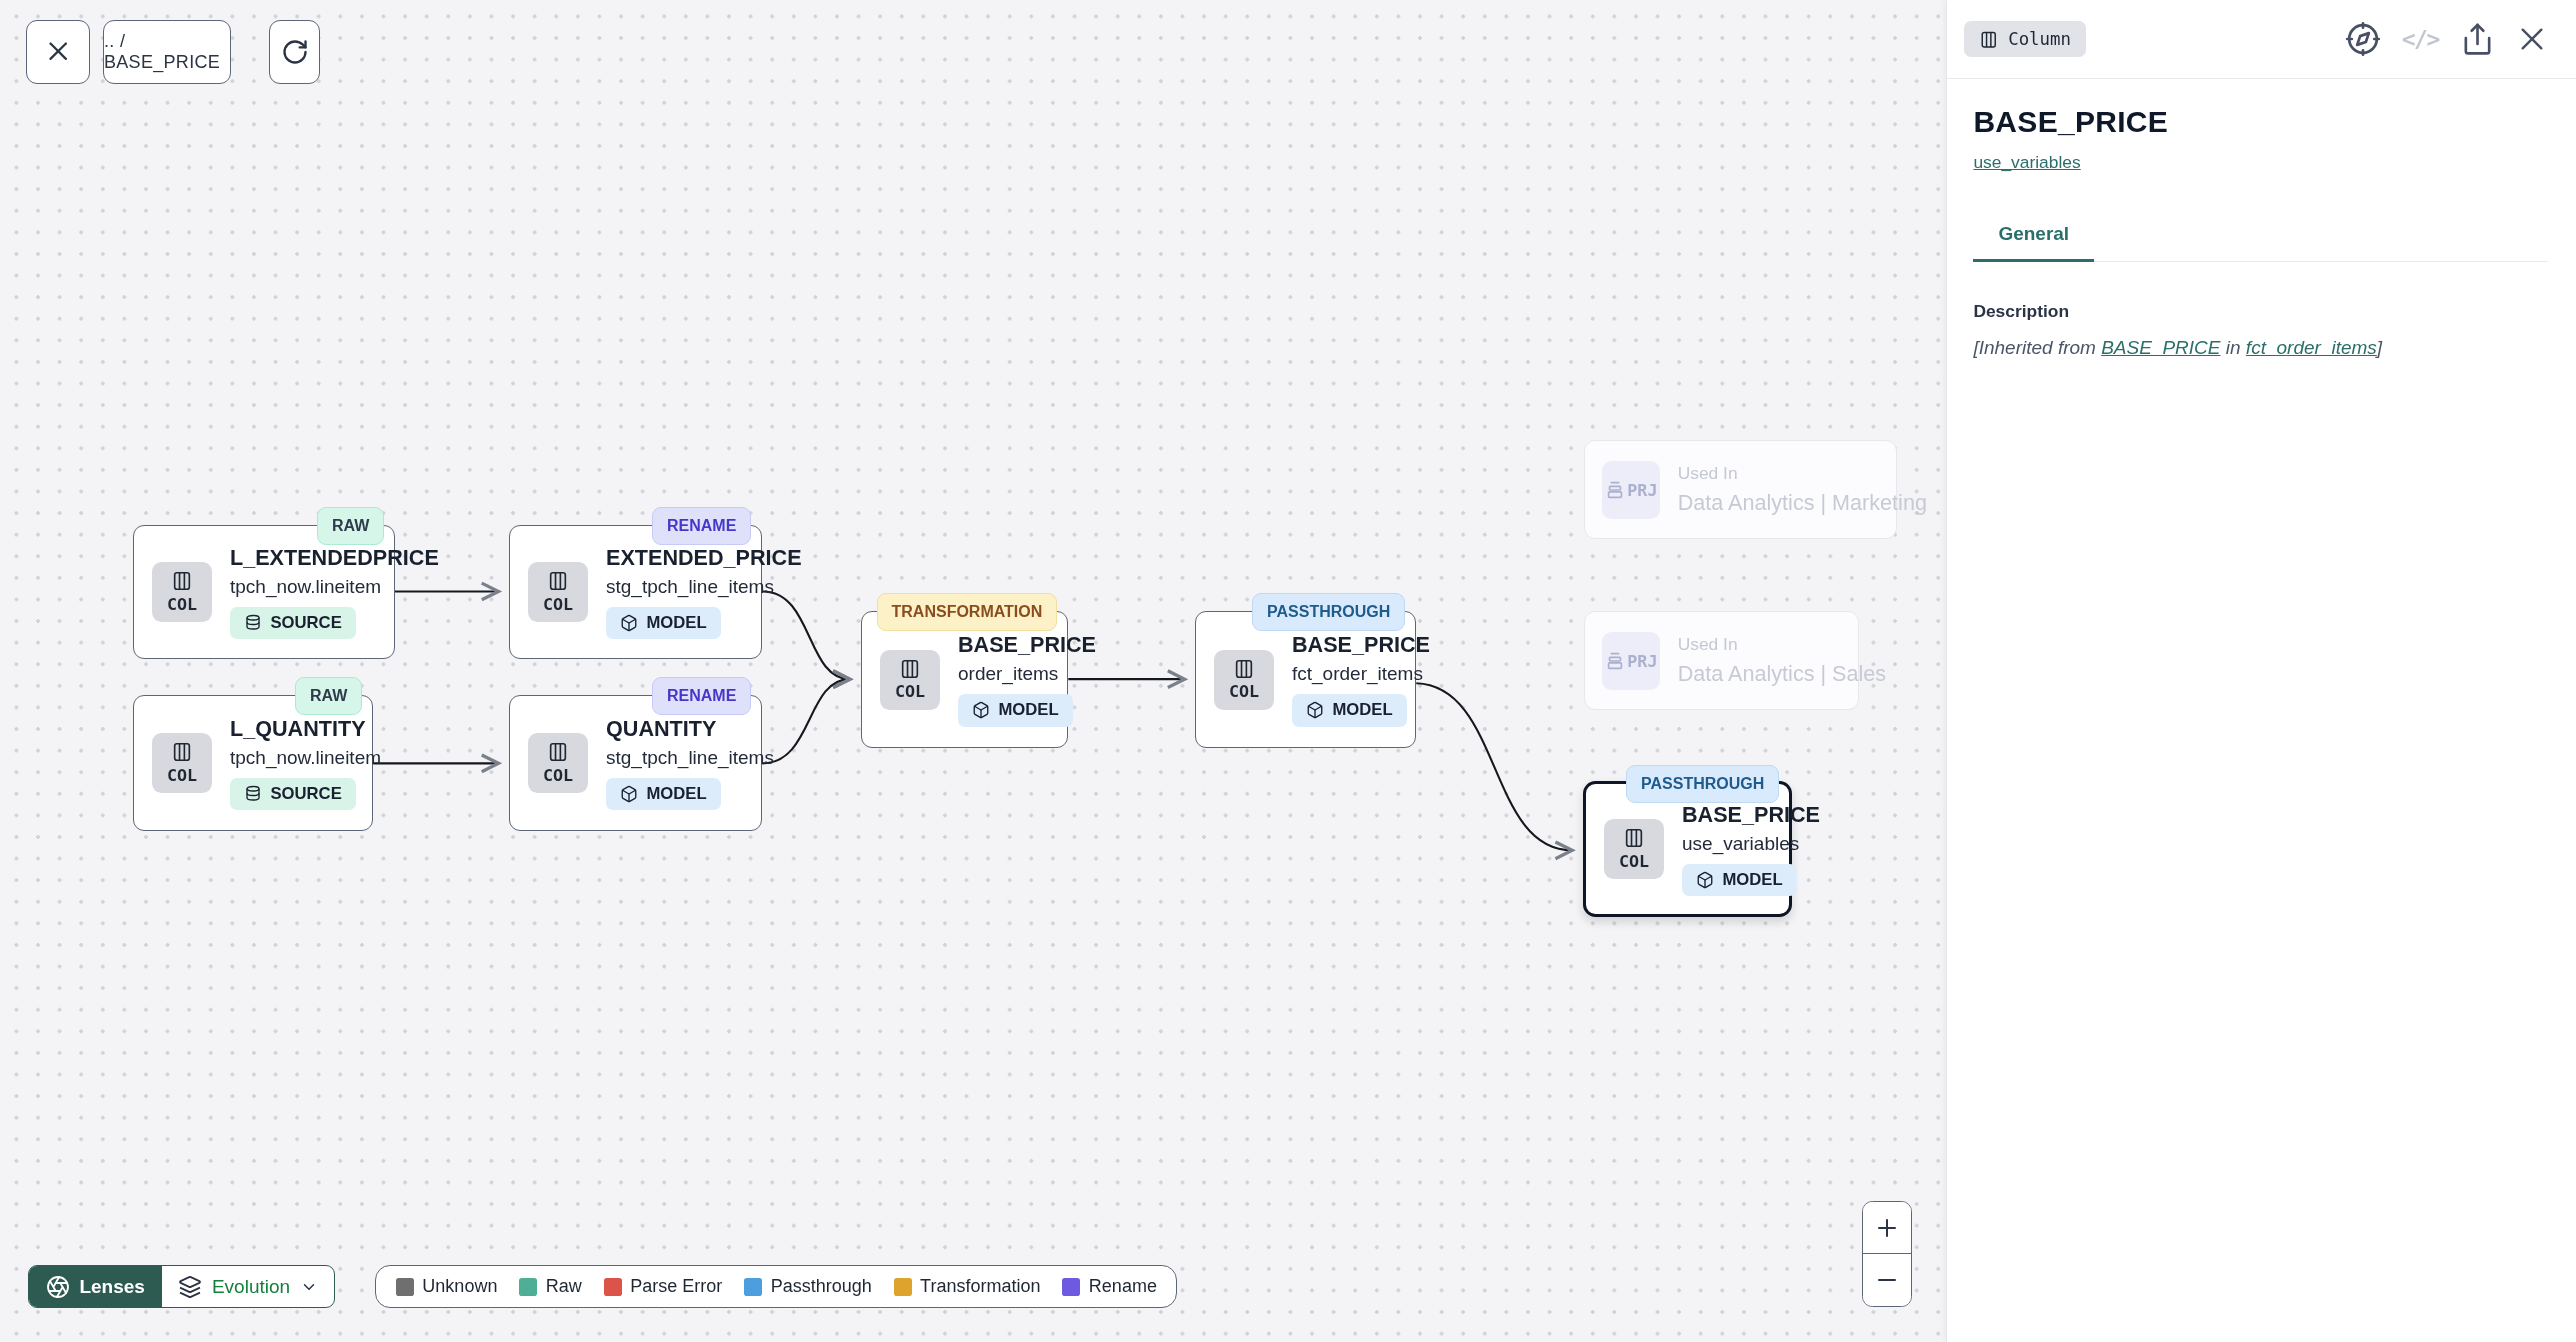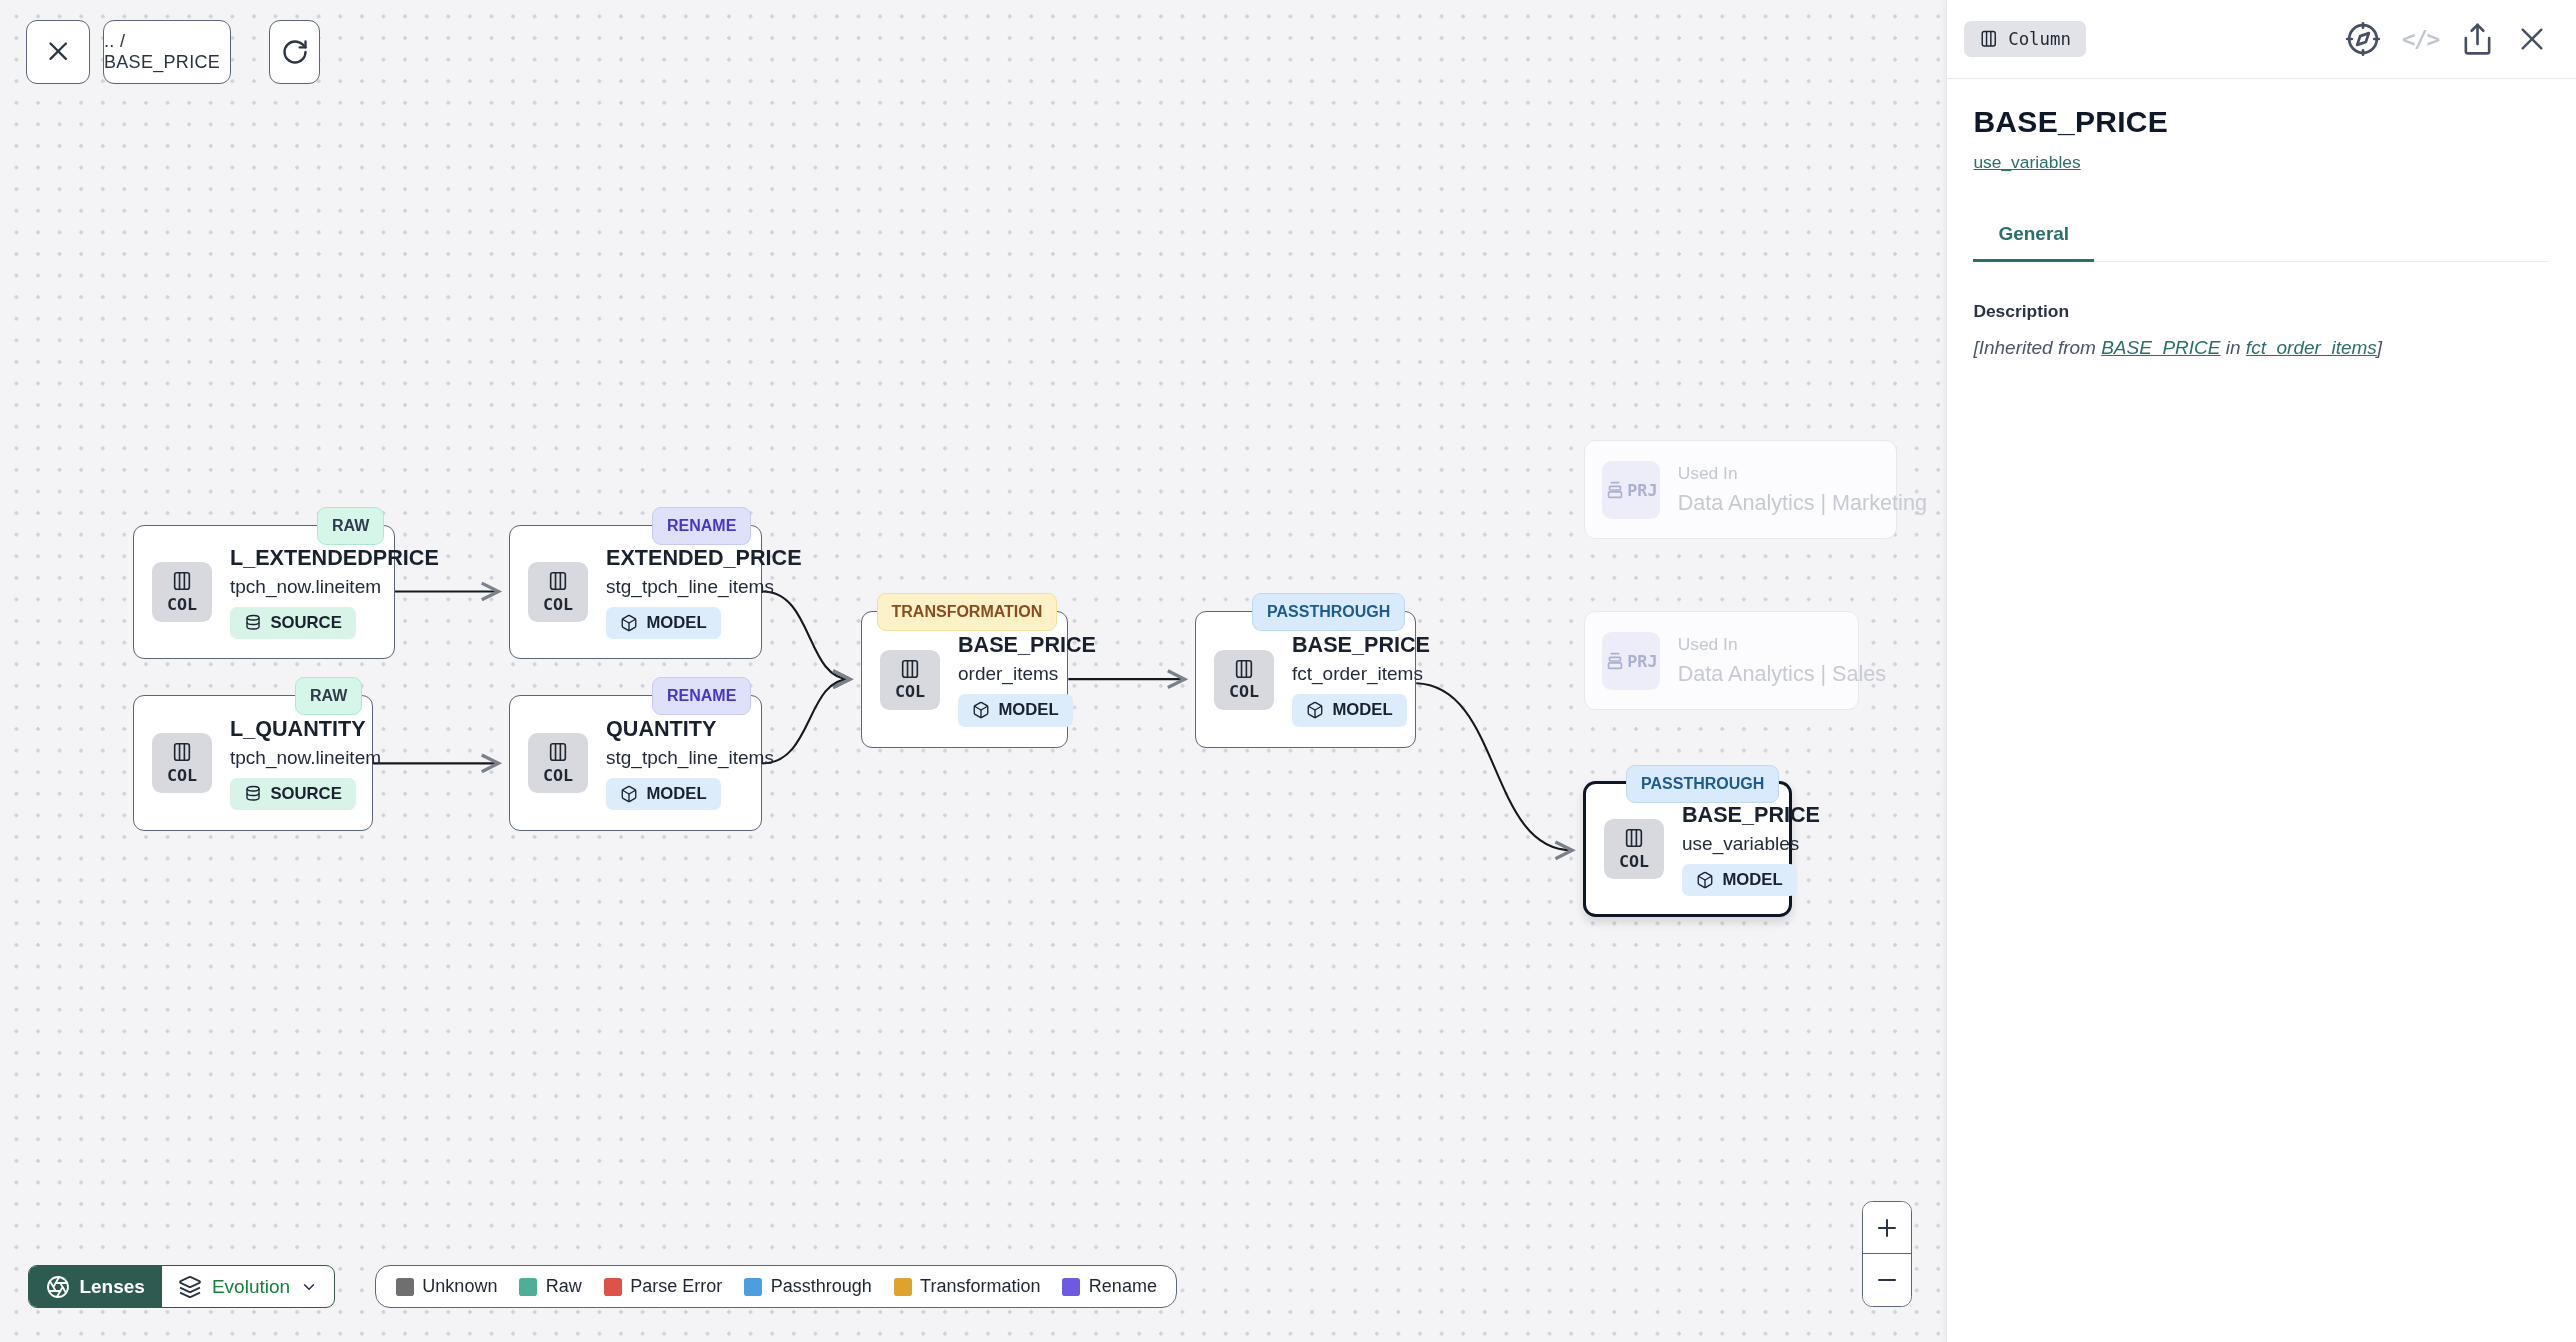--- a/index.html
+++ b/index.html
@@ -92,21 +92,21 @@
   .zbtn:first-child { border-bottom:1.7px solid #5C6678; }
   .zbtn svg { stroke:#2B3443; }
 
   
   .panel { position:absolute; left:1946px; top:0; width:630px; height:1343px;
     background:#FFFFFF; border-left:0.7px solid #E4E5E9;
     box-shadow:-2.1px 0 7px rgba(15,23,42,.05); z-index:5; }
   .panel-header { height:79px; display:flex; align-items:center;
     justify-content:space-between; padding:0 28px 0 16.7px;
     border-bottom:1.4px solid #E9EAEE; }
-  .type-pill { display:flex; align-items:flex-start; gap:9.7px; background:#E2E3E8;
+  .type-pill { display:flex; align-items:flex-end; gap:9.7px; background:#E2E3E8;
     border-radius:7px; padding:8.4px 15.3px;
     font-family:"DejaVu Sans Mono", monospace; font-size:17.4px; color:#1F2733; }
   .type-pill svg { stroke:#1F2733; }
   .hicons { display:flex; align-items:center; gap:21px; }
   .hicon { cursor:pointer; display:flex; align-items:center; }
   .hicon svg { stroke:#474F63; }
   .code-glyph { font-family:"DejaVu Sans Mono", monospace; font-size:23px;
     color:#C2C6CE; font-weight:700; letter-spacing:-1.4px; }
 
   .panel-body { padding:26.4px 28px 0 26.4px; }

